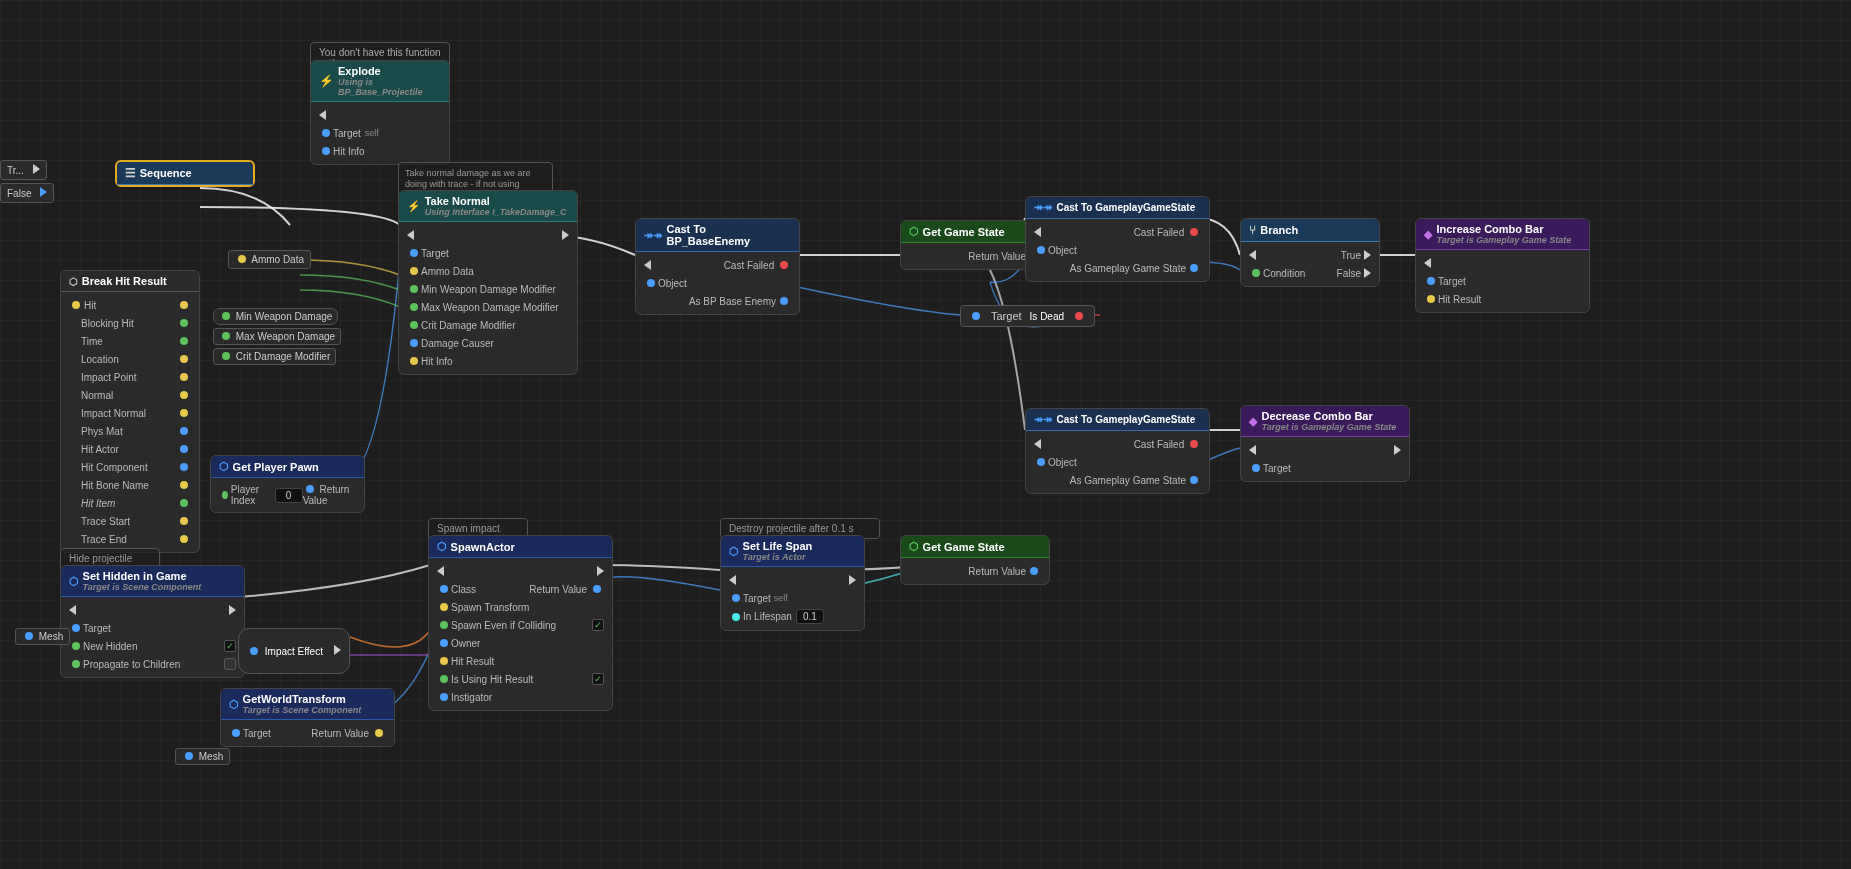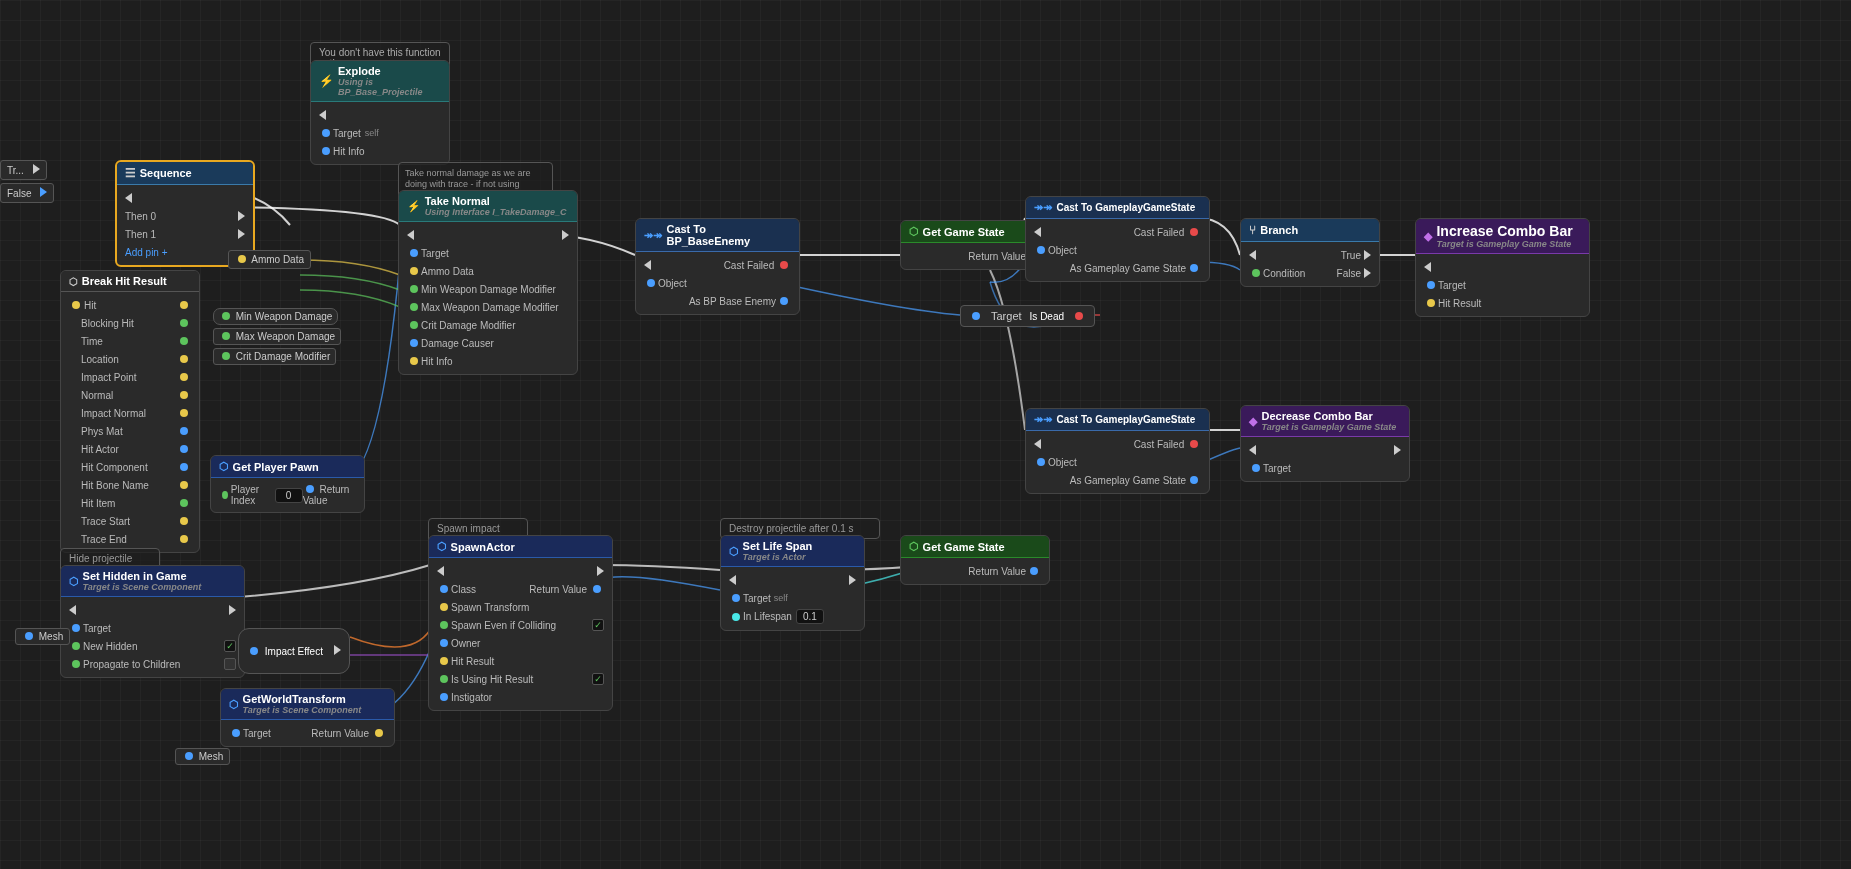--- a/index.html
+++ b/index.html
@@ -188,34 +188,20 @@
 
   <div class="node-comment" style="left:398px; top:162px; width:155px; padding:4px 6px;">
     <span style="font-size:9px; color:#999;">Take normal damage as we are doing with trace - if not using projectiles</span>
   </div>
 
   <div class="node node-selected" style="left:115px; top:160px; width:120px;">
     <div class="node-header hdr-sequence">
       <span style="font-size:12px;">☰</span>
       <span style="color:#fff; font-weight:bold;">Sequence</span>
     </div>
-    <div class="node-body">
-      <div class="pin-row">
-        <span style="display:inline-block;width:0;height:0;border-top:5px solid transparent;border-bottom:5px solid transparent;border-right:7px solid #ccc;"></span>
-      </div>
-      <div class="pin-row">
-        Then 0 <span class="pin-right" style="display:inline-block;width:0;height:0;border-top:5px solid transparent;border-bottom:5px solid transparent;border-left:7px solid #ccc;"></span>
-      </div>
-      <div class="pin-row">
-        Then 1 <span class="pin-right" style="display:inline-block;width:0;height:0;border-top:5px solid transparent;border-bottom:5px solid transparent;border-left:7px solid #ccc;"></span>
-      </div>
-      <div class="pin-row" style="color:#4a9eff; cursor:pointer;">
-        Add pin +
-      </div>
-    </div>
   </div>
 
   <div style="position:absolute; left:228px; top:250px; background:#2a2a2a; border:1px solid #555; border-radius:3px; padding:3px 6px; font-size:10px;">
     <span class="dot dot-yellow"></span> Ammo Data
   </div>
 
   <div style="position:absolute; left:213px; top:308px; background:#2a2a2a; border:1px solid #555; border-radius:7px; padding:2px 5px; font-size:10px;">
     <span class="dot dot-green"></span> Min Weapon Damage
   </div>
 
@@ -260,21 +246,21 @@
       <div class="pin-row" style="padding-left:20px;">Blocking Hit <span class="pin-right"><span class="dot dot-green"></span></span></div>
       <div class="pin-row" style="padding-left:20px;">Time <span class="pin-right"><span class="dot dot-green"></span></span></div>
       <div class="pin-row" style="padding-left:20px;">Location <span class="pin-right"><span class="dot dot-yellow"></span></span></div>
       <div class="pin-row" style="padding-left:20px;">Impact Point <span class="pin-right"><span class="dot dot-yellow"></span></span></div>
       <div class="pin-row" style="padding-left:20px;">Normal <span class="pin-right"><span class="dot dot-yellow"></span></span></div>
       <div class="pin-row" style="padding-left:20px;">Impact Normal <span class="pin-right"><span class="dot dot-yellow"></span></span></div>
       <div class="pin-row" style="padding-left:20px;">Phys Mat <span class="pin-right"><span class="dot dot-blue"></span></span></div>
       <div class="pin-row" style="padding-left:20px;">Hit Actor <span class="pin-right"><span class="dot dot-blue"></span></span></div>
       <div class="pin-row" style="padding-left:20px;text-align:right;">Hit Component <span class="pin-right"><span class="dot dot-blue"></span></span></div>
       <div class="pin-row" style="padding-left:20px;">Hit Bone Name <span class="pin-right"><span class="dot dot-yellow"></span></span></div>
-      <div class="pin-row" style="padding-left:20px;">Hit Item <span class="pin-right"><span class="dot dot-green"></span></span></div>
+      <div class="pin-row" style="padding-left:20px;font-style:italic;">Hit Item <span class="pin-right"><span class="dot dot-green"></span></span></div>
       <div class="pin-row" style="padding-left:20px;">Trace Start <span class="pin-right"><span class="dot dot-yellow"></span></span></div>
       <div class="pin-row" style="padding-left:20px;">Trace End <span class="pin-right"><span class="dot dot-yellow"></span></span></div>
     </div>
   </div>
 
   <div class="node" style="left:210px; top:455px; width:155px;">
     <div class="node-header hdr-blue">
       <span style="color:#4a9eff;">⬡</span>
       <span style="color:#fff;">Get Player Pawn</span>
     </div>
@@ -357,21 +343,21 @@
   <div style="position:absolute; left:960px; top:305px; background:#2a2a2a; border:1px solid #555; border-radius:4px; padding:4px 8px; display:flex; align-items:center; gap:8px;">
     <span class="dot dot-blue"></span> Target
     <span style="color:#fff; font-size:10px;">Is Dead</span>
     <span class="dot dot-red"></span>
   </div>
 
   <div class="node" style="left:1415px; top:218px; width:175px;">
     <div class="node-header" style="background:#3a1a5a; border-bottom:1px solid #7a3aaa;">
       <span style="color:#c070e8;">◆</span>
       <div>
-        <div style="color:#fff; font-size:14px;">Increase Combo Bar</div>
+        <div style="color:#fff; font-size:11px;">Increase Combo Bar</div>
         <div class="tag-label">Target is Gameplay Game State</div>
       </div>
     </div>
     <div class="node-body">
       <div class="pin-row">
         <span style="display:inline-block;width:0;height:0;border-top:5px solid transparent;border-bottom:5px solid transparent;border-right:7px solid #ccc;"></span>
       </div>
       <div class="pin-row"><span class="dot dot-blue"></span> Target</div>
       <div class="pin-row"><span class="dot dot-yellow"></span> Hit Result</div>
     </div>

